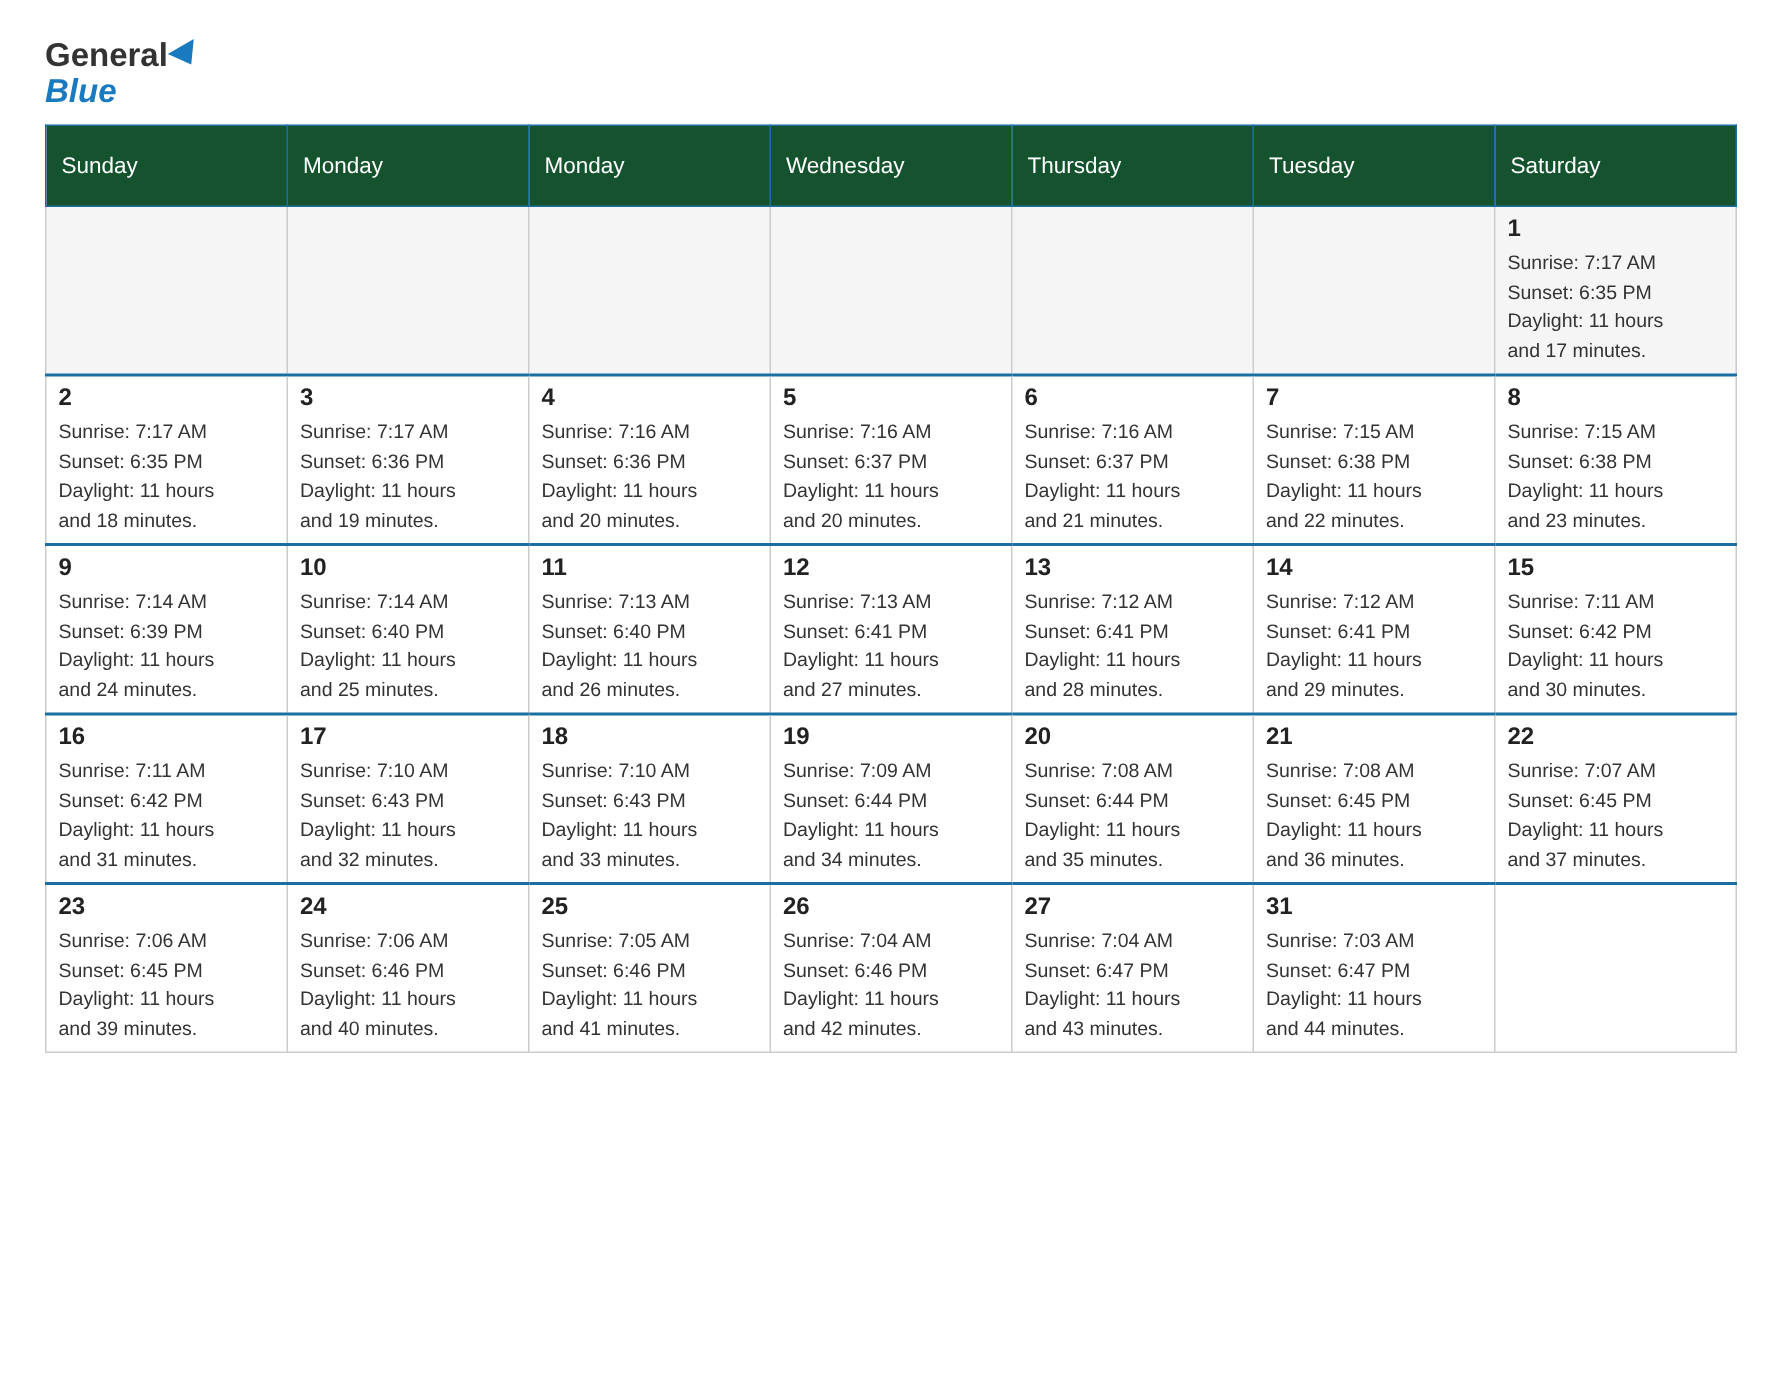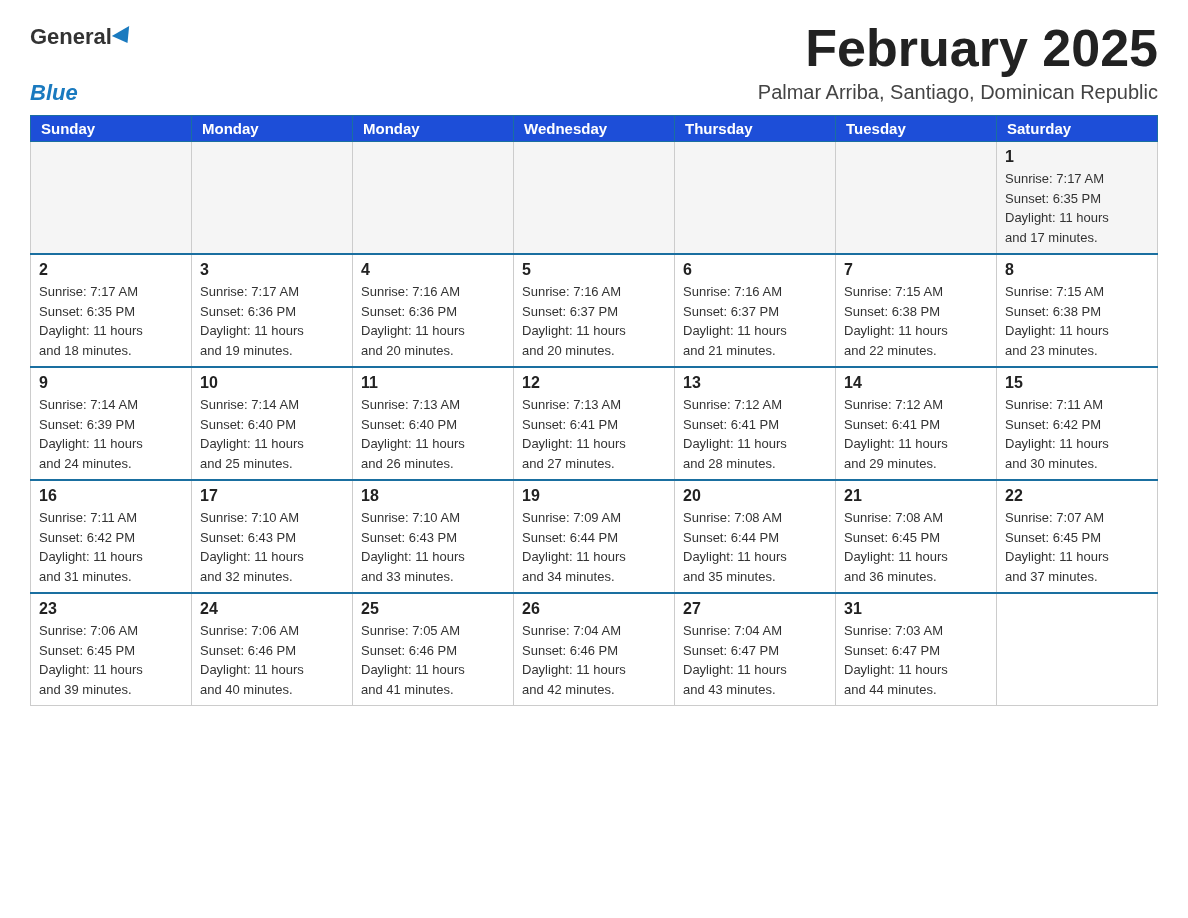--- a/index.html
+++ b/index.html
@@ -14,21 +14,20 @@
       display: flex;
       justify-content: space-between;
       align-items: flex-start;
       margin-bottom: 10px;
     }
     .logo {
       display: flex;
       flex-direction: column;
       align-items: flex-start;
       padding-top: 5px;
-      gap: 32px;
     }
     .logo-text-general {
       font-size: 22px;
       font-weight: bold;
       color: #333;
       line-height: 1.1;
     }
     .logo-text-blue {
       font-size: 22px;
       font-weight: bold;
@@ -64,25 +63,25 @@
       font-size: 20px;
       color: #444;
       margin-top: 4px;
     }
     .calendar {
       width: 100%;
       border-collapse: collapse;
       margin-top: 8px;
     }
     .calendar th {
-      background-color: #1d4ed8;
+      background-color: #14532d;
       color: #ffffff;
       font-size: 15px;
-      font-weight: bold;
-      padding: 4px 10px;
+      font-weight: normal;
+      padding: 18px 10px;
       text-align: left;
       border: 1px solid #1a6fa0;
     }
     .calendar td {
       vertical-align: top;
       padding: 6px 8px;
       border: 1px solid #cccccc;
       width: calc(100% / 7);
       min-height: 100px;
       font-size: 13px;
@@ -114,24 +113,20 @@
 </head>
 <body>
 
 <div class="header-area">
   <div class="logo">
     <div class="logo-row">
       <span class="logo-text-general">General</span>
       <span class="logo-flag"></span>
     </div>
     <span class="logo-text-blue">Blue</span>
-  </div>
-  <div class="title-area">
-    <div class="calendar-title">February 2025</div>
-    <div class="calendar-subtitle">Palmar Arriba, Santiago, Dominican Republic</div>
   </div>
 </div>
 
 <table class="calendar">
   <thead>
     <tr>
     <th>Sunday</th>
         <th>Monday</th>
         <th>Monday</th>
         <th>Wednesday</th>

